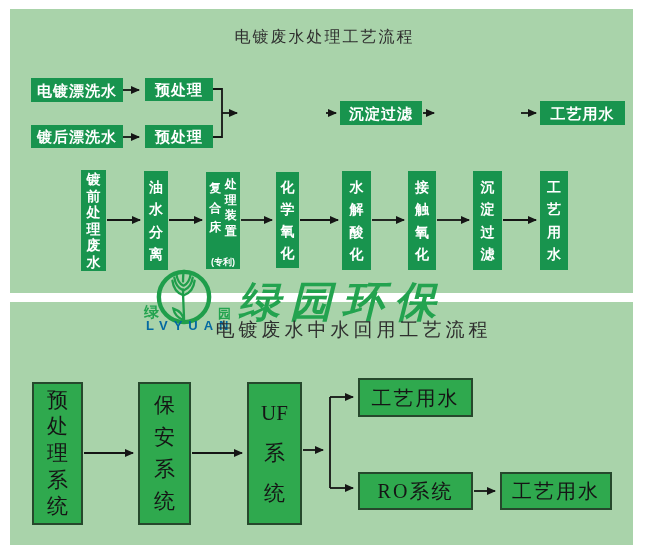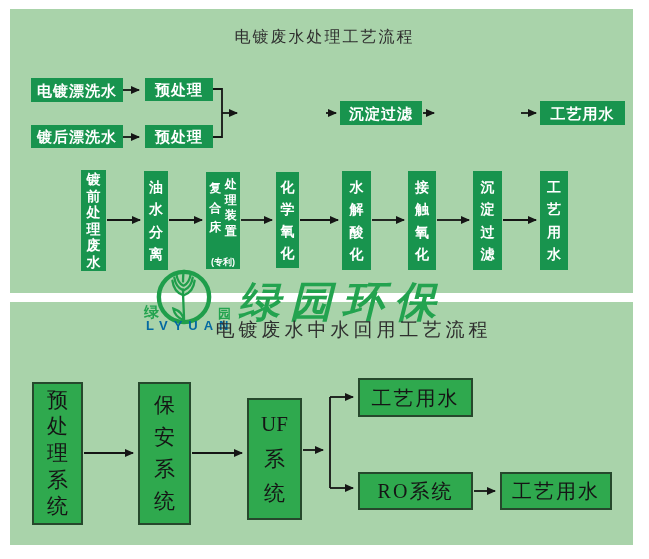--- a/index.html
+++ b/index.html
@@ -160,21 +160,21 @@
       <div>理</div>
       <div>系</div>
       <div>统</div>
     </div>
   <div class="bvbox" style="left:138px;top:382px;width:53px;height:143px;">
       <div>保</div>
       <div>安</div>
       <div>系</div>
       <div>统</div>
     </div>
-  <div class="bvbox" style="left:247px;top:398px;width:55px;height:122px;">
+  <div class="bvbox" style="left:247px;top:382px;width:55px;height:143px;">
       <div>UF</div>
       <div>系</div>
       <div>统</div>
     </div>
   <div class="bbox" style="left:358px;top:378px;width:115px;height:39px;">工艺用水</div>
   <div class="bbox" style="left:358px;top:472px;width:115px;height:38px;">RO系统</div>
   <div class="bbox" style="left:500px;top:472px;width:112px;height:38px;">工艺用水</div>
 
   <svg id="arrow-layer" width="649" height="559" viewBox="0 0 649 559">
     <defs>

